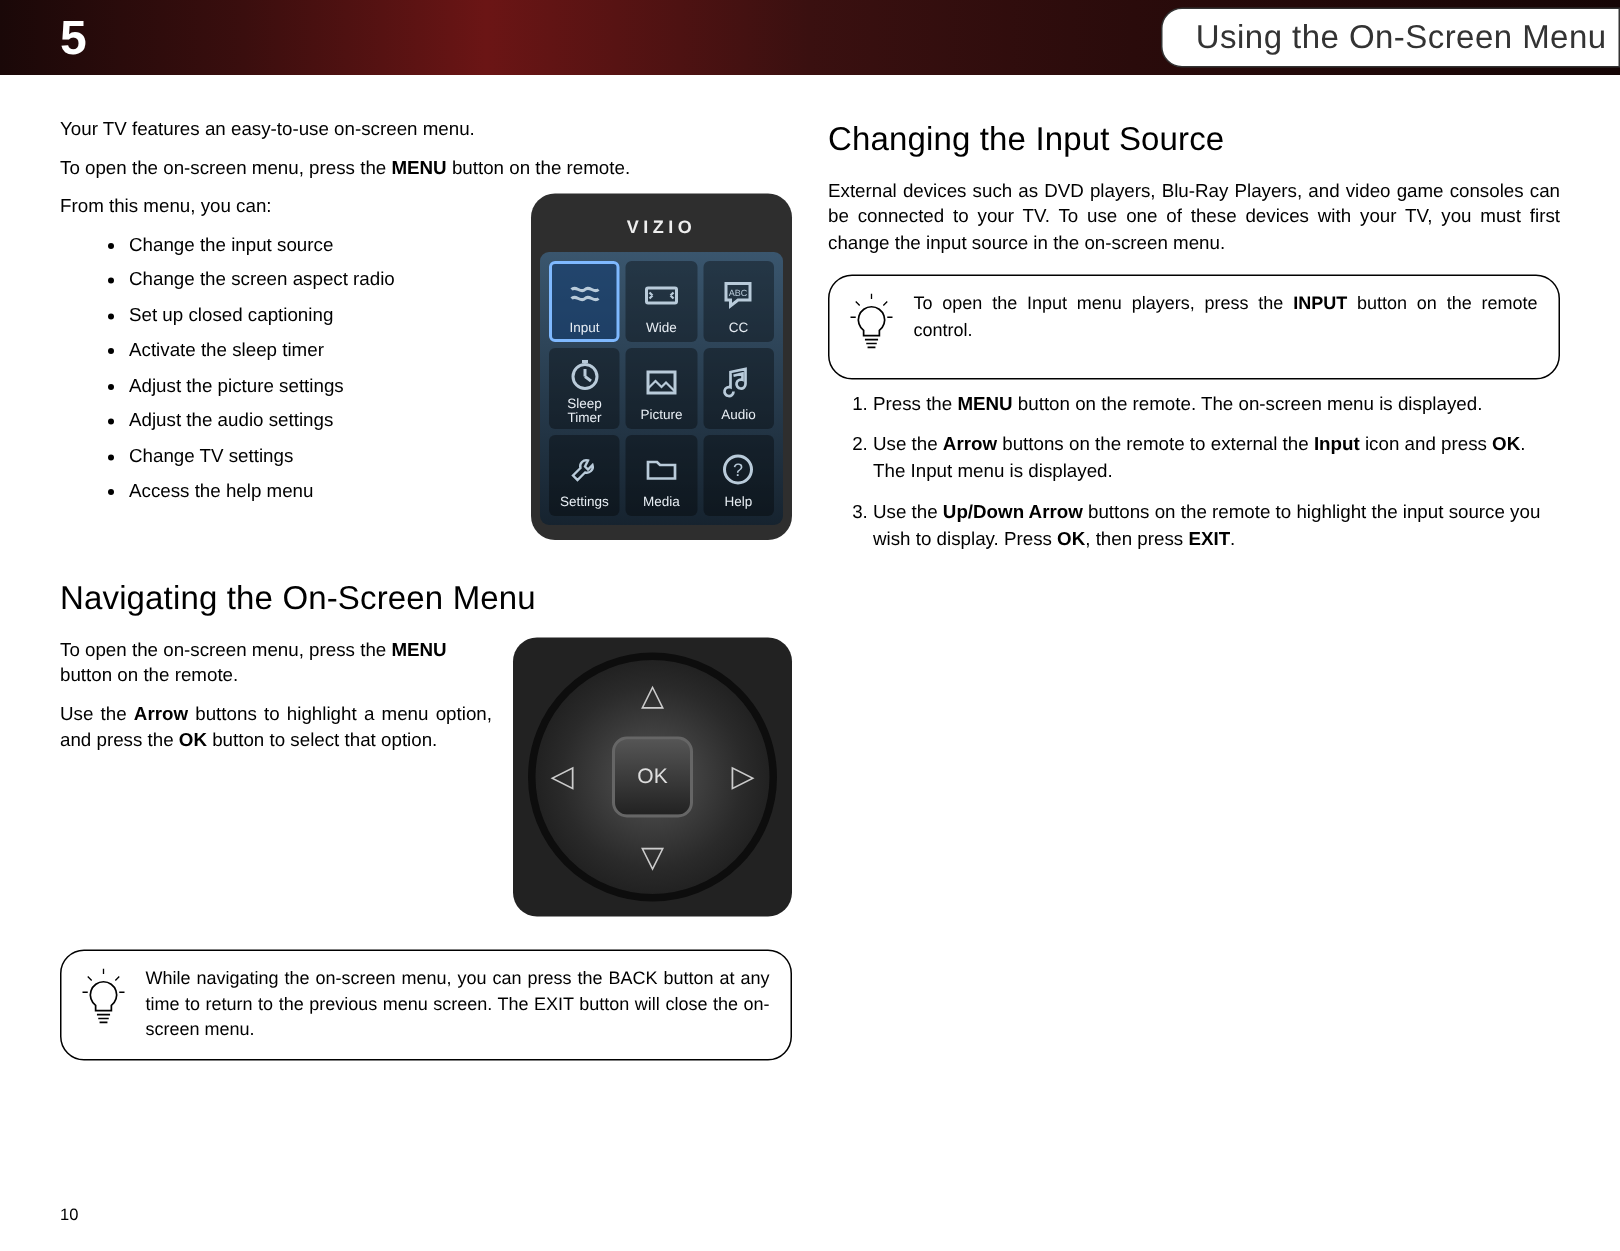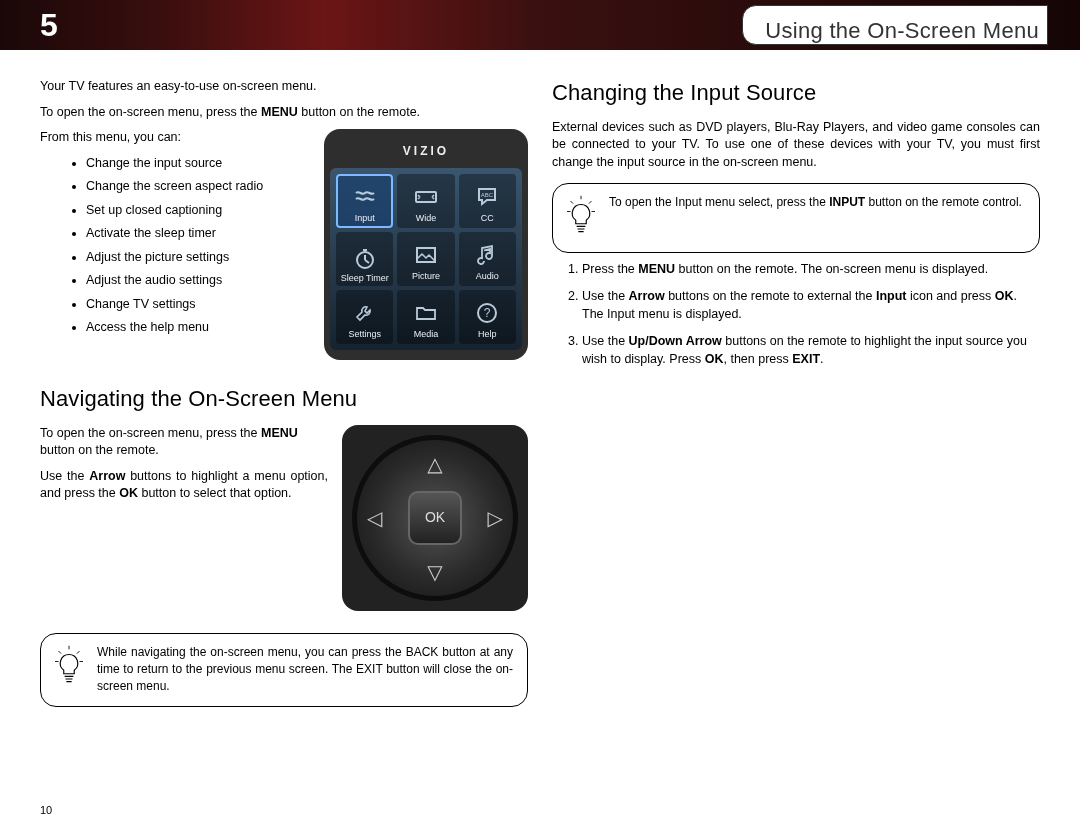--- a/index.html
+++ b/index.html
@@ -1,37 +1,37 @@
 <!DOCTYPE html>
 <html><head>
 <meta charset="utf-8">
 <style>
   * { box-sizing: border-box; margin: 0; padding: 0; }
   body { font-family: Helvetica, Arial, sans-serif; font-size: 13px; color: #000; background: #fff; width: 1080px; height: 834px; position: relative; }
 
   .header-bar { height: 50px; background: linear-gradient(90deg, #1a0808 0%, #3a0e0e 15%, #6b1515 30%, #3a1010 50%, #2a0b0b 70%, #150505 100%); display: flex; align-items: center; position: relative; }
   .chapter-num { color: #fff; font-size: 32px; font-weight: bold; padding-left: 40px; }
   .chapter-title-wrap { position: absolute; right: 0; top: 0; height: 50px; display: flex; align-items: center; }
-  .chapter-title-box { border: 1px solid #333; border-radius: 14px 0 0 14px; height: 40px; padding: 0 8px 0 22px; margin-right: 32px; display: flex; align-items: flex-end; background: #fff; }
+  .chapter-title-box { border: 1px solid #333; border-radius: 14px 0 0 14px; height: 40px; padding: 0 8px 0 22px; margin-right: 0; display: flex; align-items: center; background: #fff; }
   .chapter-title { font-size: 22px; font-weight: 300; color: #333; letter-spacing: 0.3px; }
 
   .page { display: flex; gap: 24px; padding: 28px 40px 0 40px; }
   .col { flex: 1; font-size: 12.5px; line-height: 1.4; }
   .col p { margin-bottom: 8px; }
   .col h2 { font-size: 22px; font-weight: 400; margin: 14px 0 10px 0; letter-spacing: 0.1px; }
 
   ul.bullets { list-style: disc; margin: 6px 0 10px 46px; }
   ul.bullets li { margin-bottom: 6px; }
   ol.steps { list-style: decimal; margin: 8px 0 10px 30px; }
   ol.steps li { margin-bottom: 10px; }
 
   .float-right { float: right; margin: 0 0 10px 14px; }
 
   
-  .tv-menu { width: 204px; background: #2e2e2e; border-radius: 16px; padding: 8px 6px 10px; }
+  .tv-menu { width: 174px; background: #2e2e2e; border-radius: 16px; padding: 8px 6px 10px; }
   .tv-logo { color: #eee; text-align: center; font-size: 12px; letter-spacing: 3px; padding: 6px 0 8px; font-weight: bold; }
   .tv-screen { background: linear-gradient(#3a566e, #16232f); border-radius: 6px; padding: 6px; }
   .tv-grid { display: grid; grid-template-columns: repeat(3, 1fr); gap: 4px; }
   .tv-cell { background: rgba(0,0,0,0.35); border-radius: 4px; height: 54px; display: flex; flex-direction: column; align-items: center; justify-content: flex-end; padding-bottom: 3px; position: relative; }
   .tv-cell.sel { outline: 2px solid #7fb9ff; outline-offset: -2px; background: rgba(20,60,110,0.6); }
   .tv-label { color: #e8eef4; font-size: 9px; }
   .tv-icon { width: 28px; height: 26px; margin-bottom: 2px; display: flex; align-items: center; justify-content: center; }
   .tv-icon svg { width: 26px; height: 24px; fill: #b9cbda; stroke: #b9cbda; }
 
   
@@ -217,21 +217,21 @@
       <div class="bulb-icon">
         <svg viewBox="0 0 40 48" width="36" height="42">
             <g stroke="#000" fill="none" stroke-width="1.3">
           <path d="M20 12a10 10 0 0 0-6 18v4h12v-4a10 10 0 0 0-6-18z"></path>
           <path d="M15 37h10M16 40h8M17 43h6"></path>
           <path d="M20 2v4M8 8l3 3M32 8l-3 3M4 20h4M32 20h4" stroke-width="1"></path>
         </g>
           </svg>
       </div>
       <div class="tip-text">
-        <span>To open the Input menu select, press the </span><b>INPUT</b><span> button on the remote control.</span>
+        <span>To open the Input menu players, press the </span><b>INPUT</b><span> button on the remote control.</span>
       </div>
     </div>
 
 
     <ol class="steps">
       <li>
         <span>Press the </span><b>MENU</b><span> button on the remote. The on-screen menu is displayed.</span>
       </li>
       <li>
         <span>Use the </span><b>Arrow</b><span> buttons on the remote to external the </span><b>Input</b><span> icon and press </span><b>OK</b><span>. The Input menu is displayed.</span>

